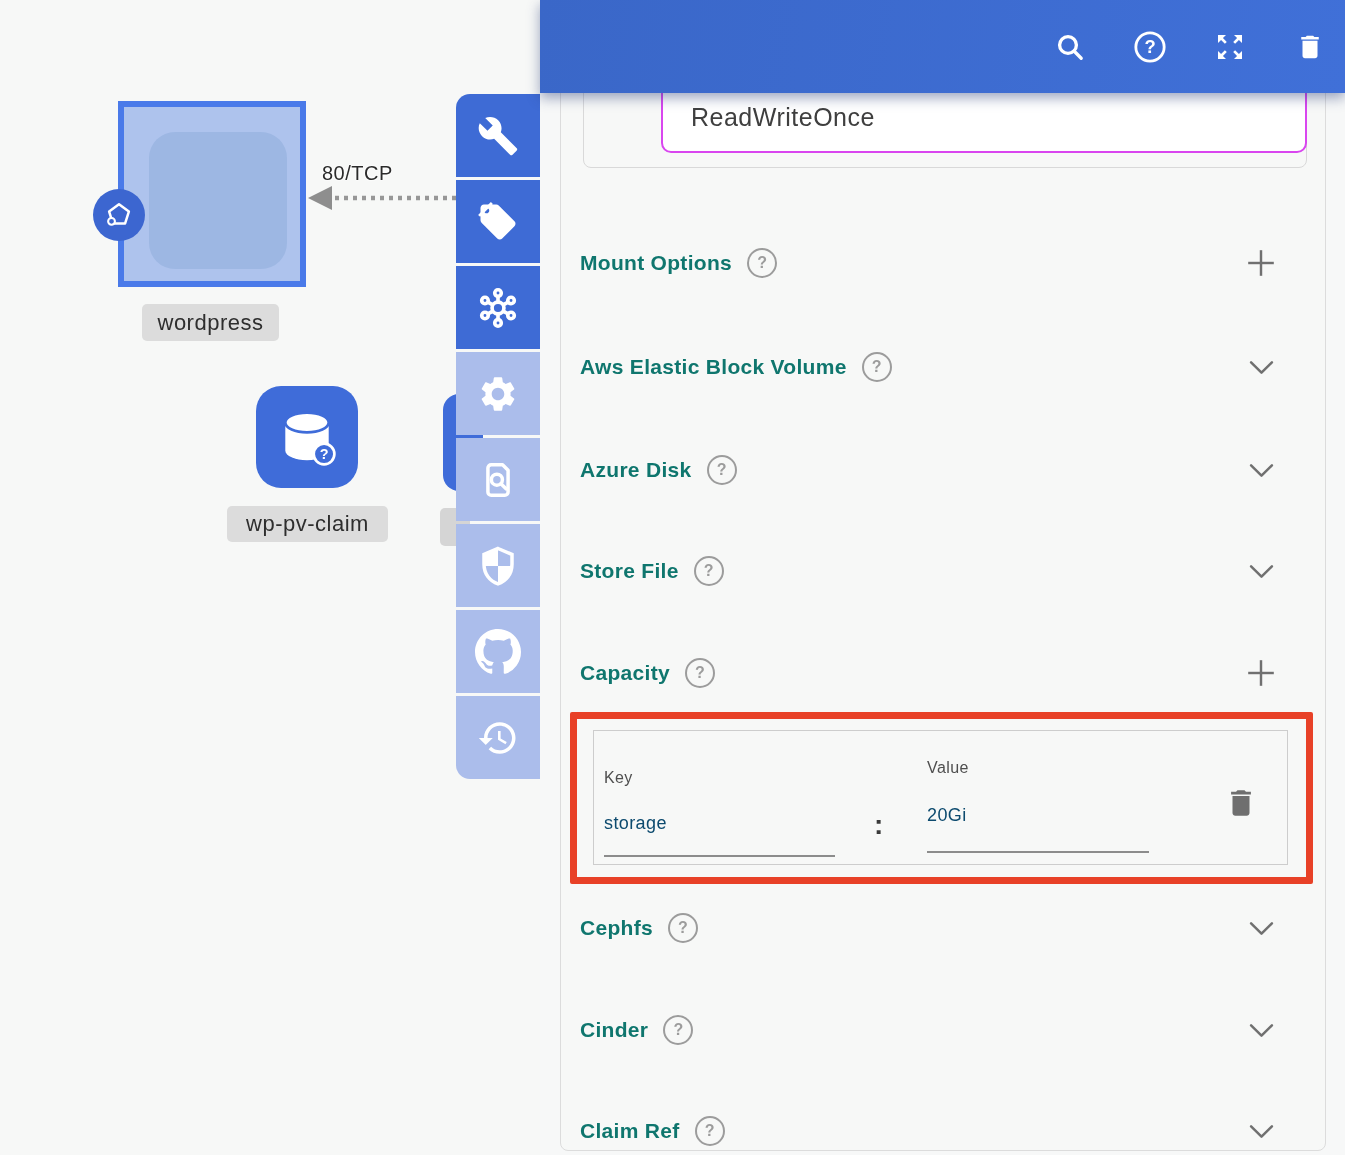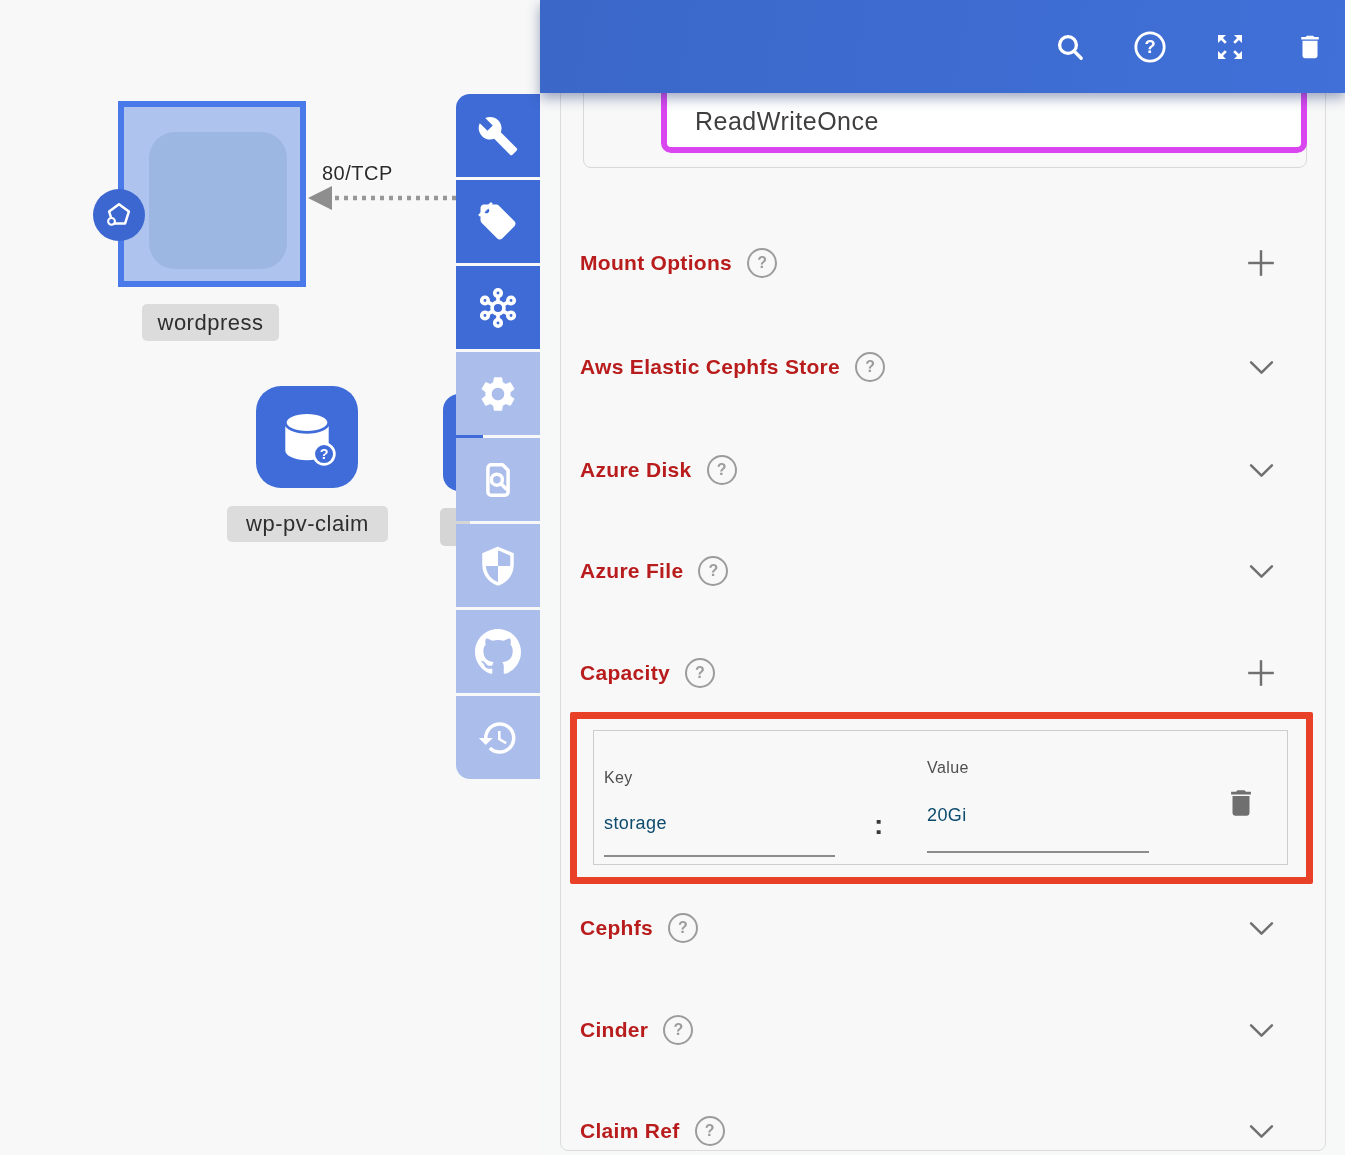--- a/index.html
+++ b/index.html
@@ -52,25 +52,25 @@
   .header-actions { position:absolute; right:18px; top:0; height:93px; display:flex;
     align-items:center; gap:46px; }
   .hicon { width:34px; height:34px; display:flex; align-items:center; justify-content:center; cursor:pointer; }
 
   .big-card { position:absolute; left:20px; top:58px; width:766px; height:1093px;
     border:1px solid #dcdcdc; border-radius:8px; background:#f7f8f7; }
 
   .upper-fieldset { position:absolute; left:43px; top:30px; width:724px; height:138px;
     border:1px solid #d9d9d9; border-radius:8px; }
   .access-box { position:absolute; left:77px; top:40px; width:646px; height:82px;
-    background:#ffffff; border:6px solid #d946ef; border-radius:10px;padding-left:21px; }
+    background:#ffffff; border:2px solid #d946ef; border-radius:10px;padding-left:21px; }
   .access-text { position:absolute; left:28px; top:30px; font-size:25px; color:#3f3f3f; letter-spacing:0.5px; }
 
   .section-row { position:absolute; left:40px; width:726px; height:44px; display:flex; align-items:center; }
-  .section-label { font-size:21px; font-weight:700; color:#b91c1c; letter-spacing:0.3px; }
+  .section-label { font-size:21px; font-weight:700; color:#0f766e; letter-spacing:0.3px; }
   .help-circle { width:30px; height:30px; border:2.5px solid #9c9c9c; border-radius:50%;
     margin-left:15px; display:flex; align-items:center; justify-content:center;
     font-size:16px; font-weight:700; color:#9c9c9c; cursor:pointer; }
   .row-action { position:absolute; right:28px; top:50%; transform:translateY(-50%); cursor:pointer;
     display:flex; align-items:center; justify-content:center; width:34px; height:34px; }
 
   .red-box { position:absolute; left:30px; top:712px; width:743px; height:172px;
     border:7px solid #e84127; border-radius:2px; z-index:6; }
   .kv-card { position:absolute; left:16px; top:11px; width:695px; height:135px;
     border:1px solid #cdcdcd; background:#f7f8f7;padding-left:32px; }
@@ -201,41 +201,41 @@
     <span class="help-circle">?</span>
     <span class="row-action">
       <svg width="32" height="32" viewBox="0 0 30 30">
         <line x1="15" y1="3" x2="15" y2="27" stroke="#707070" stroke-width="2.3"></line>
         <line x1="3" y1="15" x2="27" y2="15" stroke="#707070" stroke-width="2.3"></line>
       </svg>
     </span>
   </div>
 
   <div class="section-row" style="top:345px">
-    <span class="section-label">Aws Elastic Cephfs Store</span>
+    <span class="section-label">Aws Elastic Block Volume</span>
     <span class="help-circle">?</span>
     <span class="row-action">
       <svg width="25" height="15" viewBox="0 0 24 14">
         <polyline points="2,2 12,12 22,2" fill="none" stroke="#707070" stroke-width="2.4" stroke-linecap="round" stroke-linejoin="round"></polyline>
       </svg>
     </span>
   </div>
 
   <div class="section-row" style="top:448px">
     <span class="section-label">Azure Disk</span>
     <span class="help-circle">?</span>
     <span class="row-action">
       <svg width="25" height="15" viewBox="0 0 24 14">
         <polyline points="2,2 12,12 22,2" fill="none" stroke="#707070" stroke-width="2.4" stroke-linecap="round" stroke-linejoin="round"></polyline>
       </svg>
     </span>
   </div>
 
   <div class="section-row" style="top:549px">
-    <span class="section-label">Azure File</span>
+    <span class="section-label">Store File</span>
     <span class="help-circle">?</span>
     <span class="row-action">
       <svg width="25" height="15" viewBox="0 0 24 14">
         <polyline points="2,2 12,12 22,2" fill="none" stroke="#707070" stroke-width="2.4" stroke-linecap="round" stroke-linejoin="round"></polyline>
       </svg>
     </span>
   </div>
 
   <div class="section-row" style="top:651px">
     <span class="section-label">Capacity</span>

